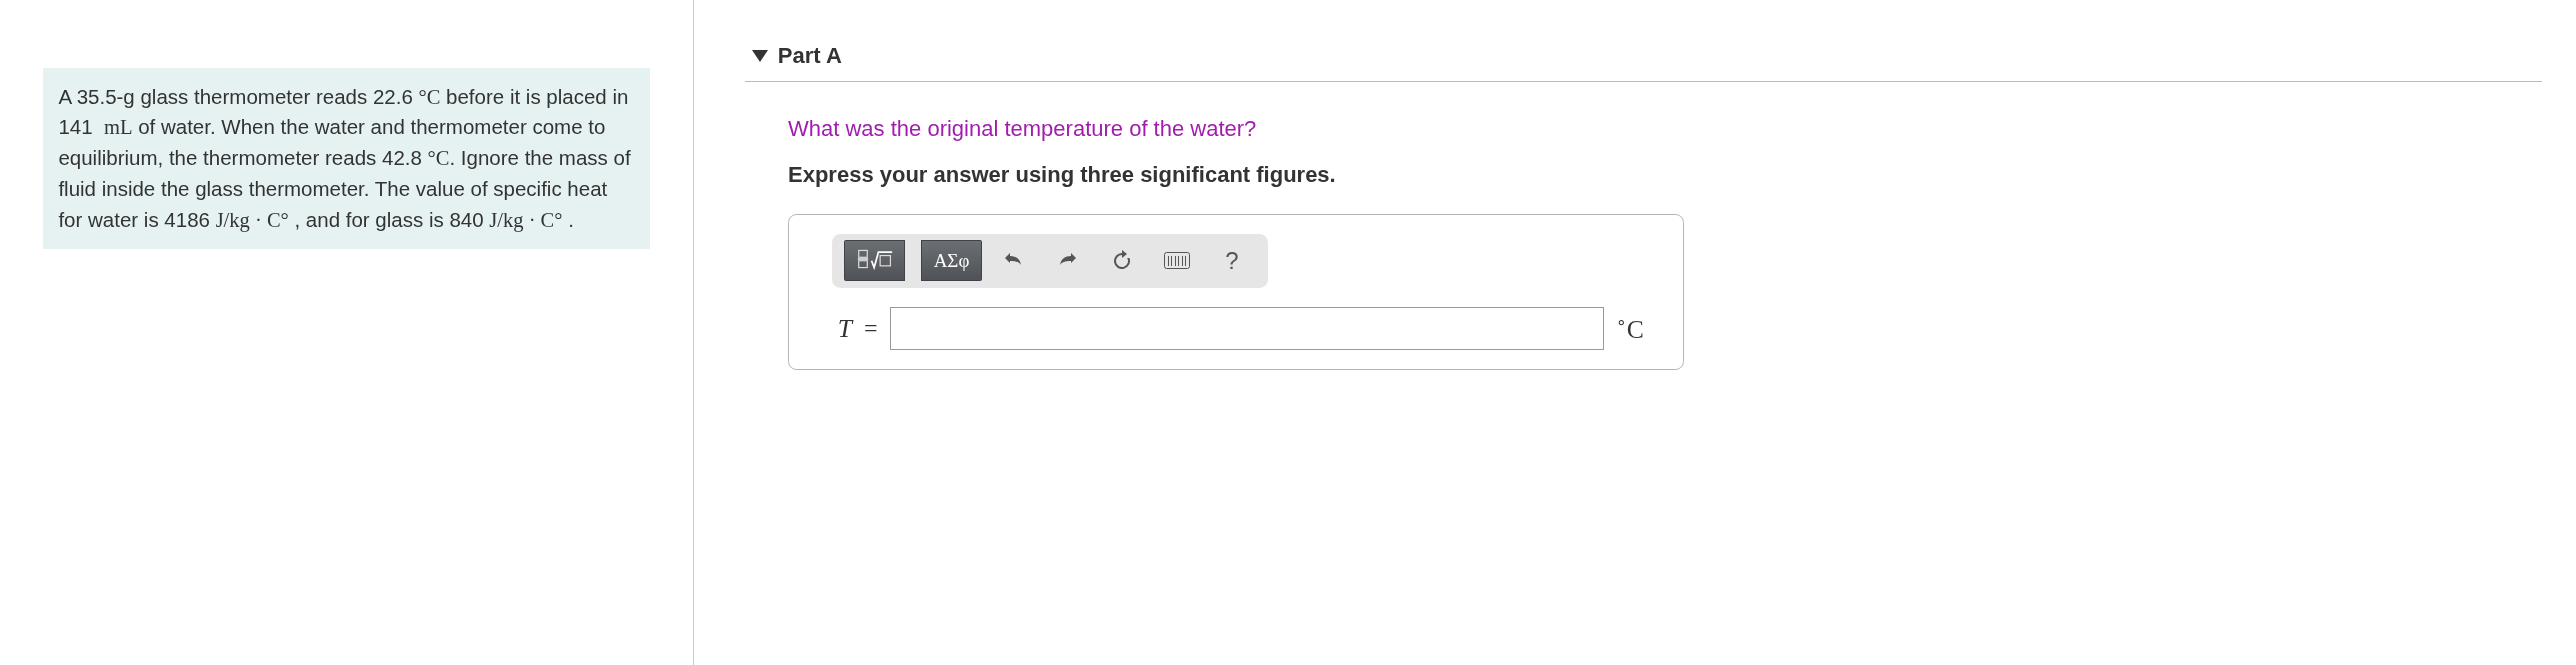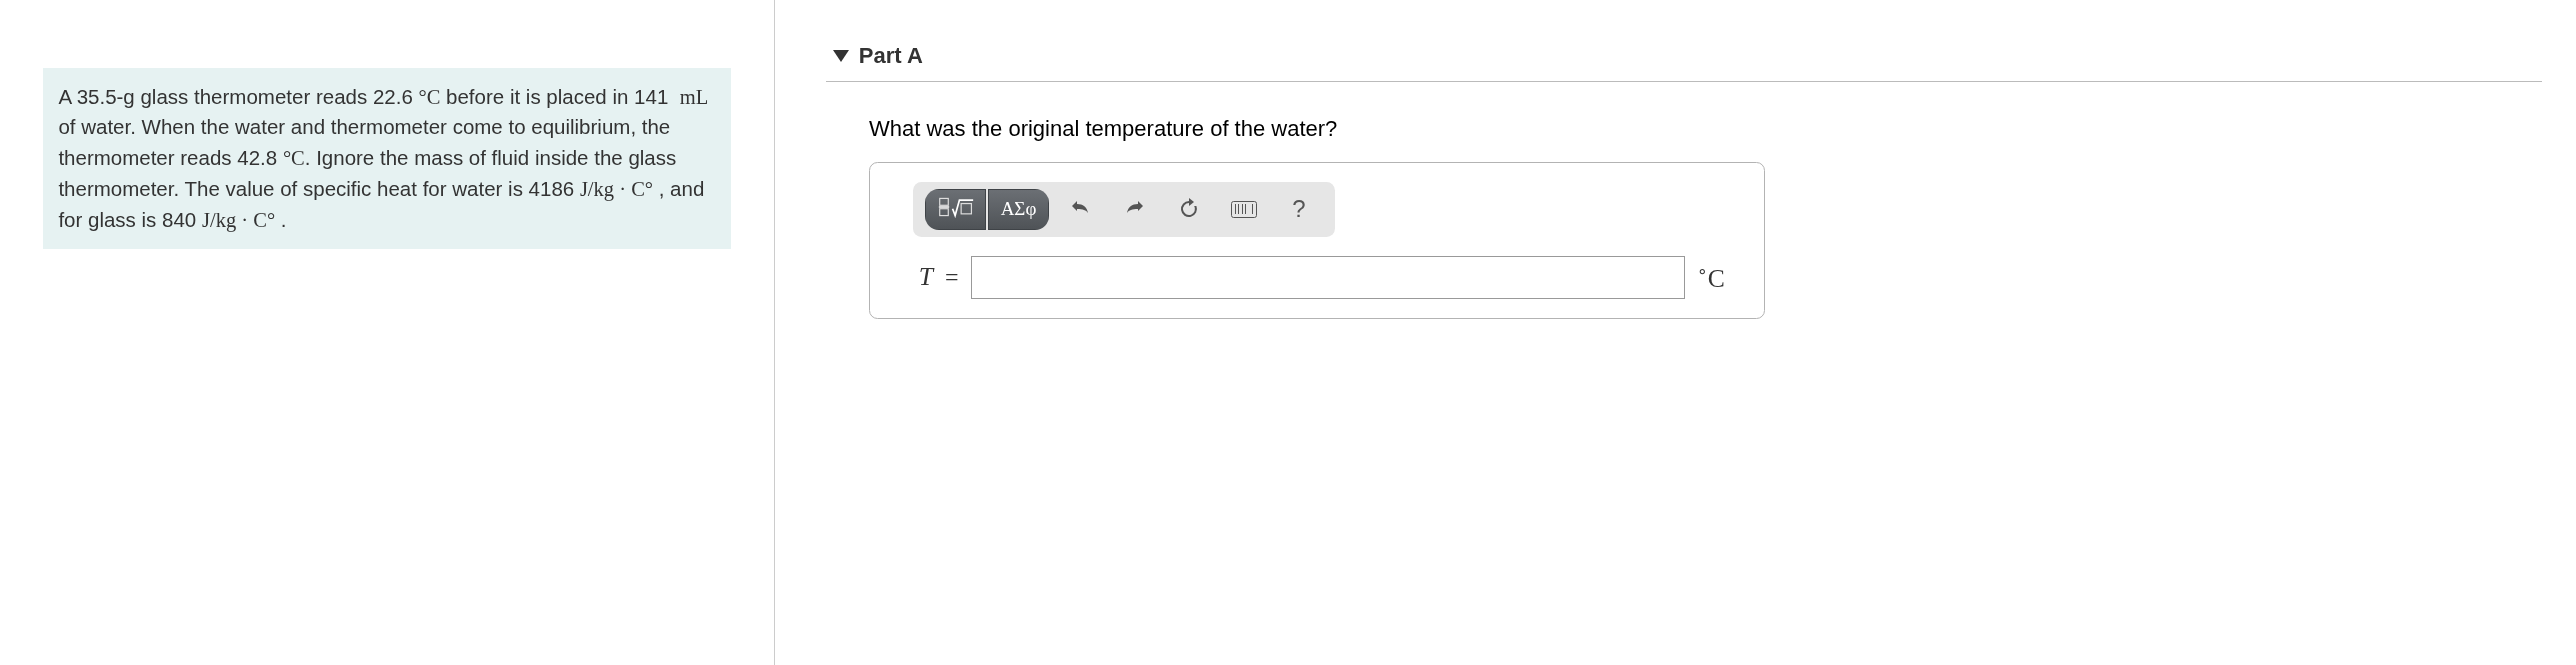--- a/index.html
+++ b/index.html
@@ -6,21 +6,21 @@
   body {
     font-family: Arial, Helvetica, sans-serif;
     background: #ffffff;
     color: #333;
     font-size: 20.5px;
     display: flex;
     width: 2576px;
     height: 666px;
   }
   .left-pane {
-    width: 775px;
+    width: 694px;
     padding: 68px 43px 43px 43px;
     border-right: 0.9px solid #ccc;
     flex-shrink: 0;
   }
   .problem-box {
     background: #e6f2f2;
     padding: 13.7px 15.4px;
     line-height: 1.5;
     color: #333;
     font-size: 20.5px;
@@ -56,21 +56,21 @@
     font-weight: bold;
     font-size: 22px;
   }
   .part-body {
     padding-left: 43px;
     max-width: 939px;
   }
   .question {
     font-size: 22px;
     margin-bottom: 20.5px;
-    color: #000000;
+    color: #a21caf;
   }
   .instruction {
     font-size: 22px;
     font-weight: bold;
     margin-bottom: 25.6px;
   }
   .answer-panel {
     border: 0.9px solid #b3b3b3;
     border-radius: 8.5px;
     padding: 19px 24px 19px 24px;
@@ -81,22 +81,22 @@
     border-radius: 8.5px;
     padding: 6.8px 12px;
     display: inline-flex;
     align-items: center;
     gap: 6.8px;
     margin-bottom: 19px;
     margin-left: 19px;
   }
   .tool-group-dark {
     display: inline-flex;
-    gap: 2px;
-    border-radius: 14px;
+    gap: 16px;
+    border-radius: 2px;
     overflow: hidden;
   }
   .tool-btn-dark {
     background: linear-gradient(#6b6f74, #4f5357);
     color: #fff;
     width: 61px;
     height: 41px;
     display: flex;
     align-items: center;
     justify-content: center;
@@ -174,20 +174,21 @@
 </div>
 
 <div class="right-pane">
   <div class="part-header">
     <div class="collapse-caret"></div>
     <div class="part-title">Part A</div>
   </div>
 
   <div class="part-body">
     <div class="question">What was the original temperature of the water?</div>
+    <div class="instruction">Express your answer using three significant figures.</div>
 
     <div class="answer-panel">
       <div class="toolbar">
         <div class="tool-group-dark">
           <div class="tool-btn-dark">
             <span class="sqrt-frac">
               <svg width="38" height="24" viewBox="0 0 44 28" xmlns="http://www.w3.org/2000/svg">
                 <rect x="3" y="4" width="10" height="8" fill="none" stroke="#ddd" stroke-width="1.4"></rect>
                 <rect x="3" y="16" width="10" height="8" fill="none" stroke="#ddd" stroke-width="1.4"></rect>
                 <line x1="2" y1="14" x2="14" y2="14" stroke="#fff" stroke-width="1.6"></line>

